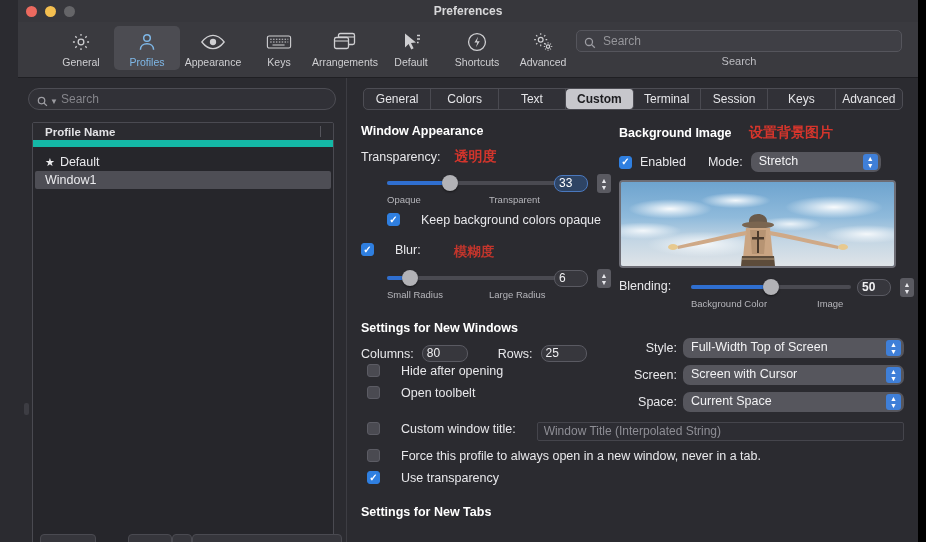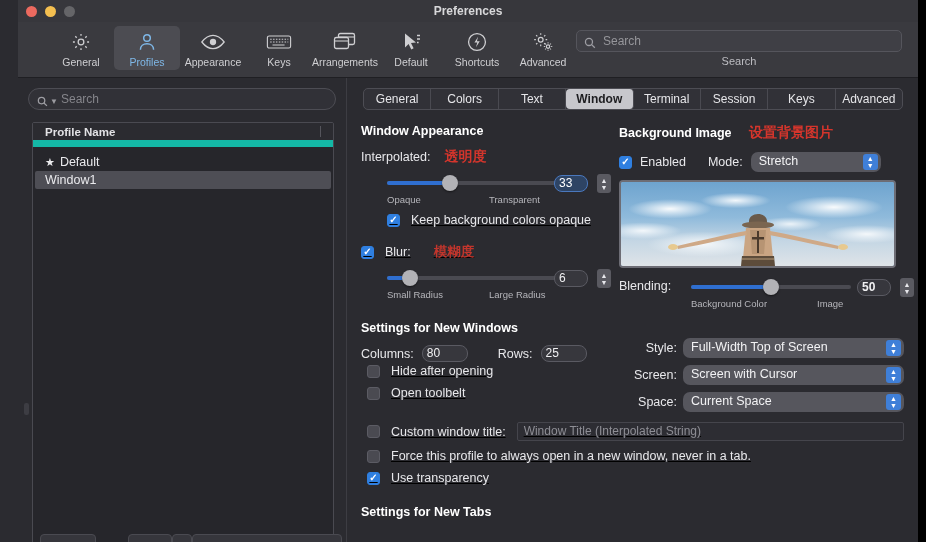--- a/index.html
+++ b/index.html
@@ -235,21 +235,21 @@
   .cb {
     width: 13px; height: 13px; border-radius: 3px;
     background: #4a4a51; border: 1px solid #5c5c64;
     display: inline-flex; align-items: center; justify-content: center;
     flex: 0 0 auto;
   }
   .cb.on { background: #2f7fe0; border-color: #2f7fe0; }
   .cb.on::after {
     content: "✓"; color: #fff; font-size: 10px; line-height: 10px; font-weight: bold;
   }
-  .cbrow { display: flex; align-items: center; gap: 11px; margin-top: 8px; text-decoration: underline; }
+  .cbrow { display: flex; gap: 21px; margin-top: 8px; }
   .cbrow .lbl { font-size: 12.5px; }
 
   
   .textfield {
     height: 19px; flex: 1;
     background: #2d2d33;
     border: 1px solid #45454c;
     border-radius: 2px;
     font-size: 12px; color: #8e8e95;
     padding-left: 6px; line-height: 17px;
@@ -470,37 +470,37 @@
         <div class="bbtn" style="left:174px;width:150px;"></div>
       </div>
     </div>
 
     <div class="right">
 
       <div class="tabs">
         <div class="tab">General</div>
         <div class="tab">Colors</div>
         <div class="tab">Text</div>
-        <div class="tab sel">Window</div>
+        <div class="tab sel">Custom</div>
         <div class="tab">Terminal</div>
         <div class="tab">Session</div>
         <div class="tab">Keys</div>
         <div class="tab">Advanced</div>
       </div>
 
       <div class="cols">
 
         <div class="colL">
 
           <div class="secthead">
             <span>Window Appearance</span>
           </div>
 
           <div class="row" style="align-items:baseline;">
-            <span class="lbl">Interpolated:</span>
+            <span class="lbl">Transparency:</span>
             <span class="zh">透明度</span>
           </div>
 
           <div style="position:relative;margin-top:8px;height:20px;">
             <div class="slider" style="position:absolute;left:26px;width:190px;top:1px;">
               <div class="strack"></div>
               <div class="sfill" style="width:33%"></div>
               <div class="sknob" style="left:calc(33% - 8px)"></div>
             </div>
             <div class="numfield focused" style="position:absolute;left:193px;top:1px;">33</div>

